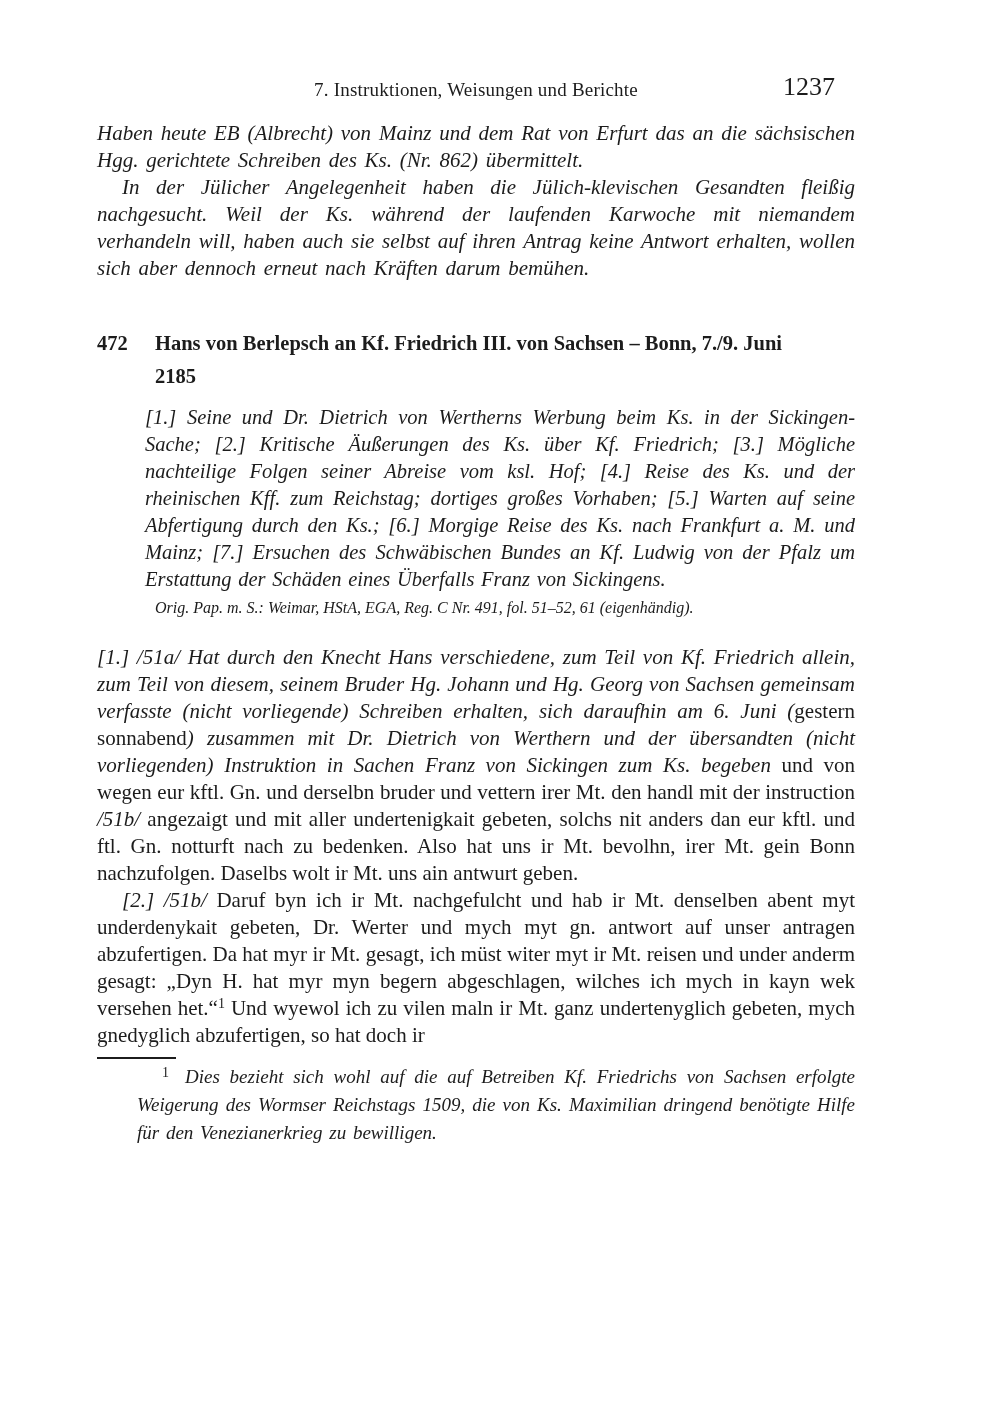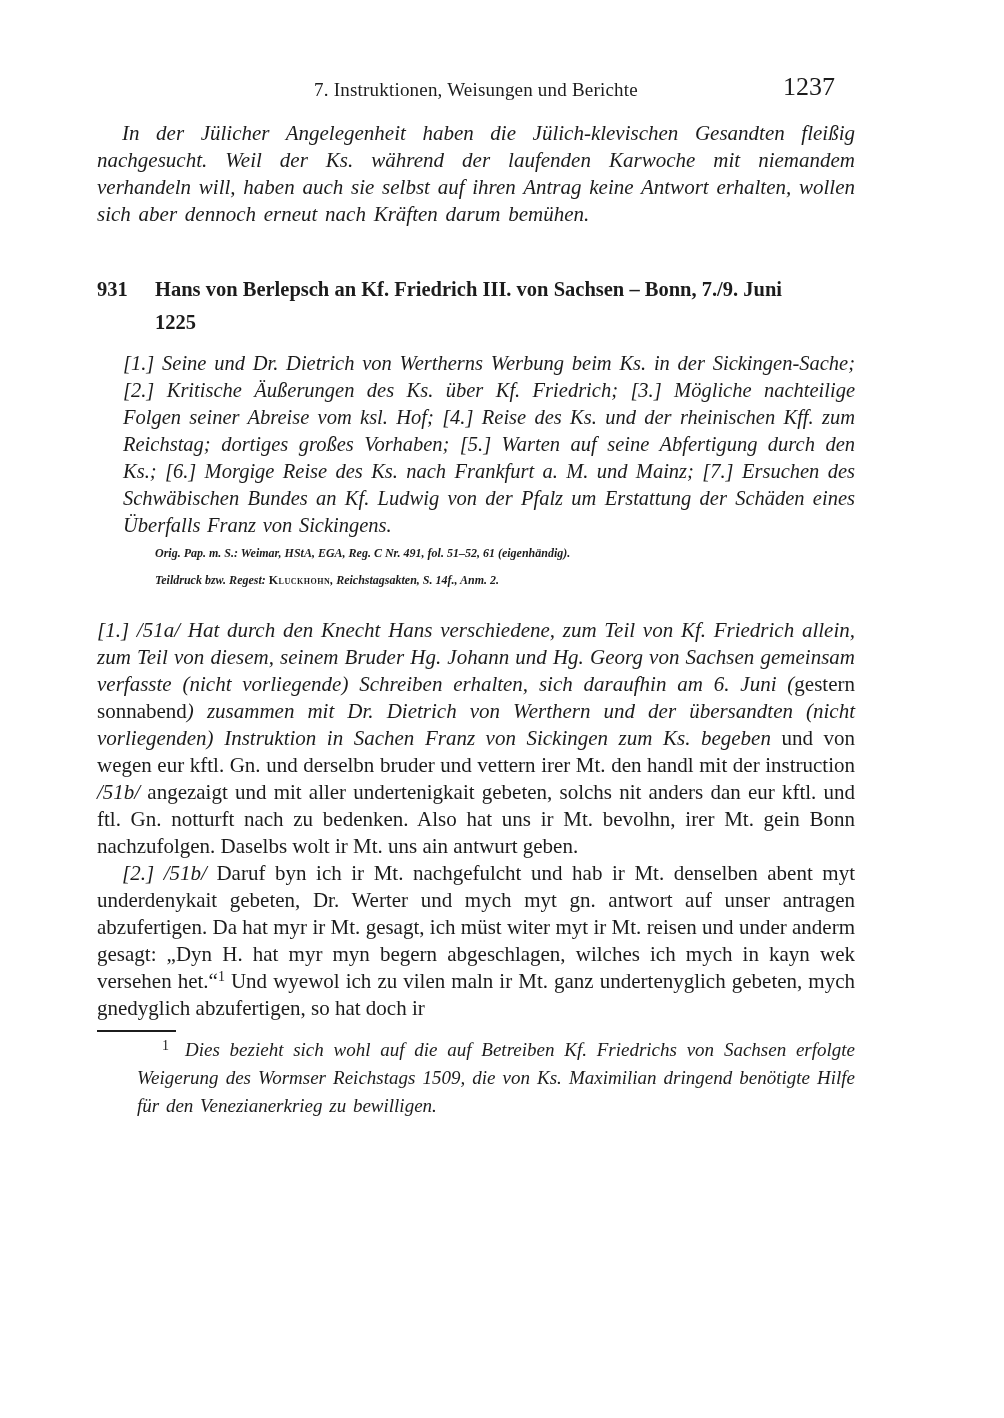--- a/index.html
+++ b/index.html
@@ -52,33 +52,32 @@
     margin-top: 45px;
     font-weight: bold;
     font-size: 20.5px;
     line-height: 33px;
   }
   .entry-number { width: 58px; flex: none; }
   .entry-title { flex: 1; }
   .entry-year { display: block; }
 
   .summary {
-    margin: 11px 0 0 26px;
+    margin: 11px 0 0 48px;
     font-style: italic;
     font-size: 20.5px;
     line-height: 27px;
     text-align: justify;
     word-spacing: 1.5px;
   }
   .provenance {
     margin: 1px 0 0 58px;
     font-style: italic;
-    font-size: 12px;
+    font-size: 16px;
     line-height: 27px;
-    font-weight: bold;
   }
   .provenance p { margin: 0; }
   .smallcaps {
     font-style: normal;
     font-variant: small-caps;
     letter-spacing: 0.5px;
   }
 
   .body-text {
     margin-top: 23px;
@@ -125,36 +124,36 @@
 <body>
 
 <div class="page">
 
   <div class="header">
     <span class="running-title">7. Instruktionen, Weisungen und Berichte</span>
     <span class="page-number">1237</span>
   </div>
 
   <div class="intro">
+    <p>Haben heute EB (Albrecht) von Mainz und dem Rat von Erfurt das an die sächsischen Hgg. gerichtete Schreiben des Ks. (Nr. 862) übermittelt.</p>
     <p class="indent">In der Jülicher Angelegenheit haben die Jülich-klevischen Gesandten fleißig nachgesucht. Weil der Ks. während der laufenden Karwoche mit niemandem verhandeln will, haben auch sie selbst auf ihren Antrag keine Antwort erhalten, wollen sich aber dennoch erneut nach Kräften darum bemühen.</p>
   </div>
 
   <div class="entry-heading">
-    <span class="entry-number">931</span>
+    <span class="entry-number">472</span>
     <span class="entry-title">
       <span>Hans von Berlepsch an Kf. Friedrich III. von Sachsen – Bonn, 7./9. Juni</span>
-      <span class="entry-year">1225</span>
+      <span class="entry-year">2185</span>
     </span>
   </div>
 
   <div class="summary">[1.] Seine und Dr. Dietrich von Wertherns Werbung beim Ks. in der Sickingen-Sache; [2.] Kritische Äußerungen des Ks. über Kf. Friedrich; [3.] Mögliche nachteilige Folgen seiner Abreise vom ksl. Hof; [4.] Reise des Ks. und der rheinischen Kff. zum Reichstag; dortiges großes Vorhaben; [5.] Warten auf seine Abfertigung durch den Ks.; [6.] Morgige Reise des Ks. nach Frankfurt a. M. und Mainz; [7.] Ersuchen des Schwäbischen Bundes an Kf. Ludwig von der Pfalz um Erstattung der Schäden eines Überfalls Franz von Sickingens.</div>
 
   <div class="provenance">
     <p>Orig. Pap. m. S.: Weimar, HStA, EGA, Reg. C Nr. 491, fol. 51–52, 61 (eigenhändig).</p>
-    <p><span>Teildruck bzw. Regest: </span><span class="smallcaps">Kluckhohn</span><span>, Reichstagsakten, S. 14f., Anm. 2.</span></p>
   </div>
 
   <div class="body-text">
     <p><span class="it">[1.] /51a/ Hat durch den Knecht Hans verschiedene, zum Teil von Kf. Friedrich allein, zum Teil von diesem, seinem Bruder Hg. Johann und Hg. Georg von Sachsen gemeinsam verfasste (nicht vorliegende) Schreiben erhalten, sich daraufhin am 6. Juni (</span><span class="ro">gestern sonnabend</span><span class="it">) zusammen mit Dr. Dietrich von Werthern und der übersandten (nicht vorliegenden) Instruktion in Sachen Franz von Sickingen zum Ks. begeben</span><span class="ro"> und von wegen eur kftl. Gn. und derselbn bruder und vettern irer Mt. den handl mit der instruction </span><span class="it">/51b/</span><span class="ro"> angezaigt und mit aller undertenigkait gebeten, solchs nit anders dan eur kftl. und ftl. Gn. notturft nach zu bedenken. Also hat uns ir Mt. bevolhn, irer Mt. gein Bonn nachzufolgen. Daselbs wolt ir Mt. uns ain antwurt geben.</span></p>
     <p class="indent"><span class="it">[2.] /51b/</span><span class="ro"> Daruf byn ich ir Mt. nachgefulcht und hab ir Mt. denselben abent myt underdenykait gebeten, Dr. Werter und mych myt gn. antwort auf unser antragen abzufertigen. Da hat myr ir Mt. gesagt, ich müst witer myt ir Mt. reisen und under anderm gesagt: „Dyn H. hat myr myn begern abgeschlagen, wilches ich mych in kayn wek versehen het.“</span><span class="fn-ref">1</span><span class="ro"> Und wyewol ich zu vilen maln ir Mt. ganz undertenyglich gebeten, mych gnedyglich abzufertigen, so hat doch ir</span></p>
   </div>
 
   <hr class="footnote-rule">
 
   <div class="footnote">

